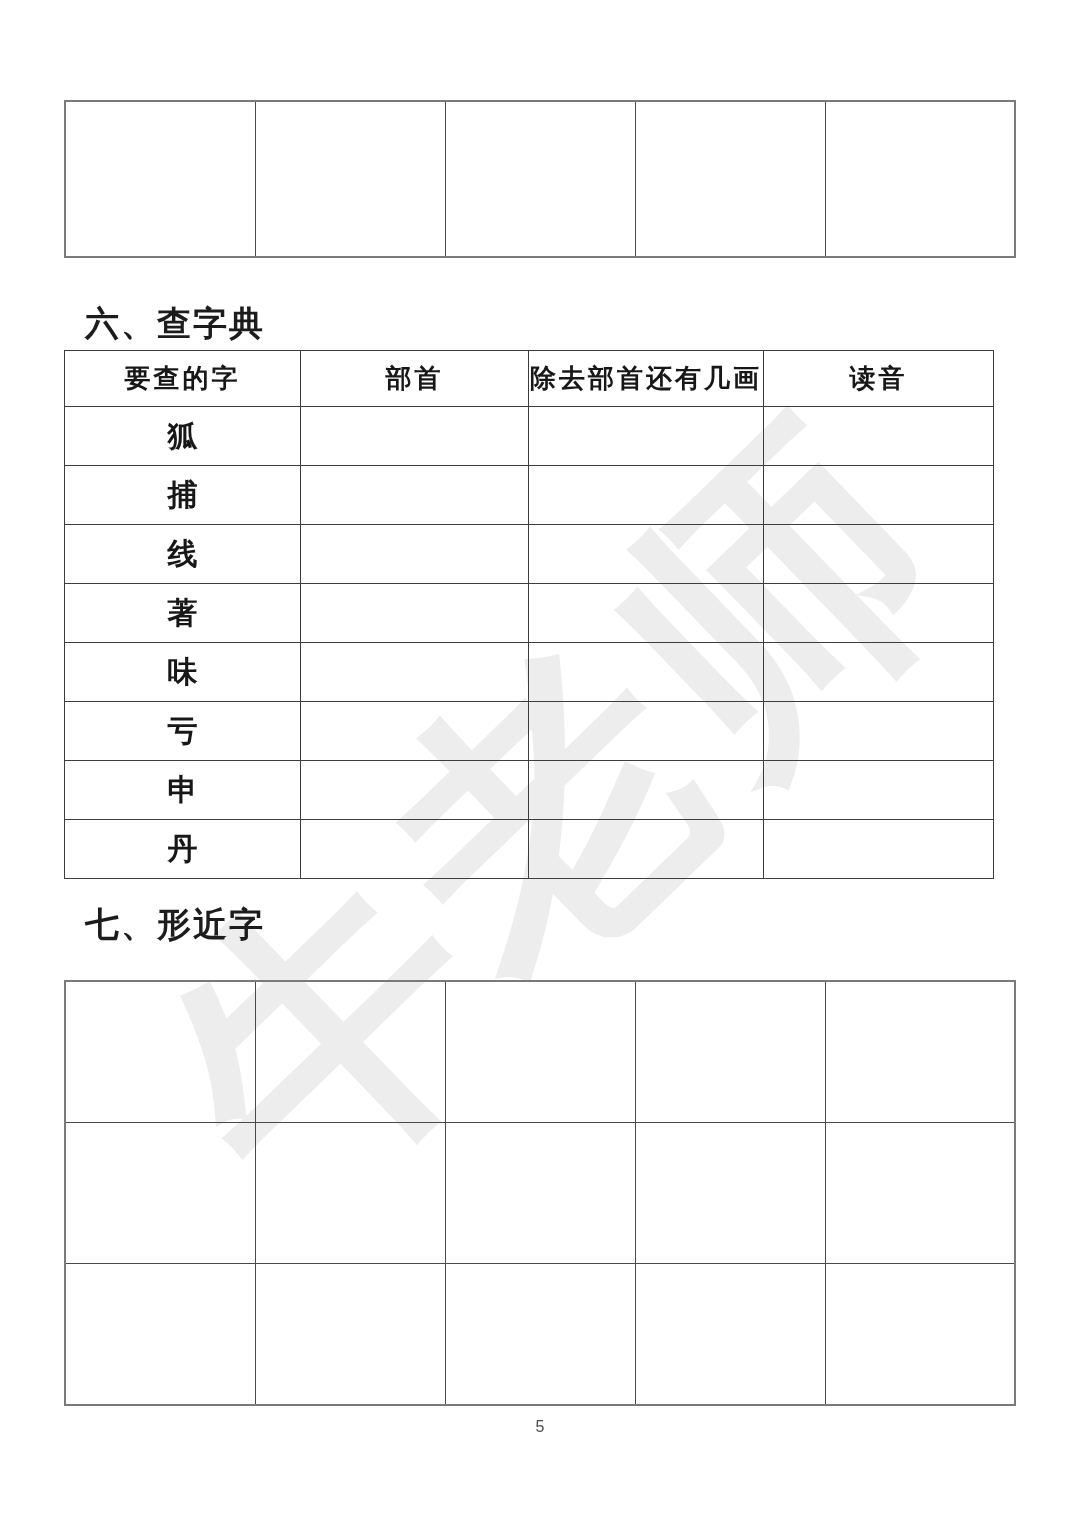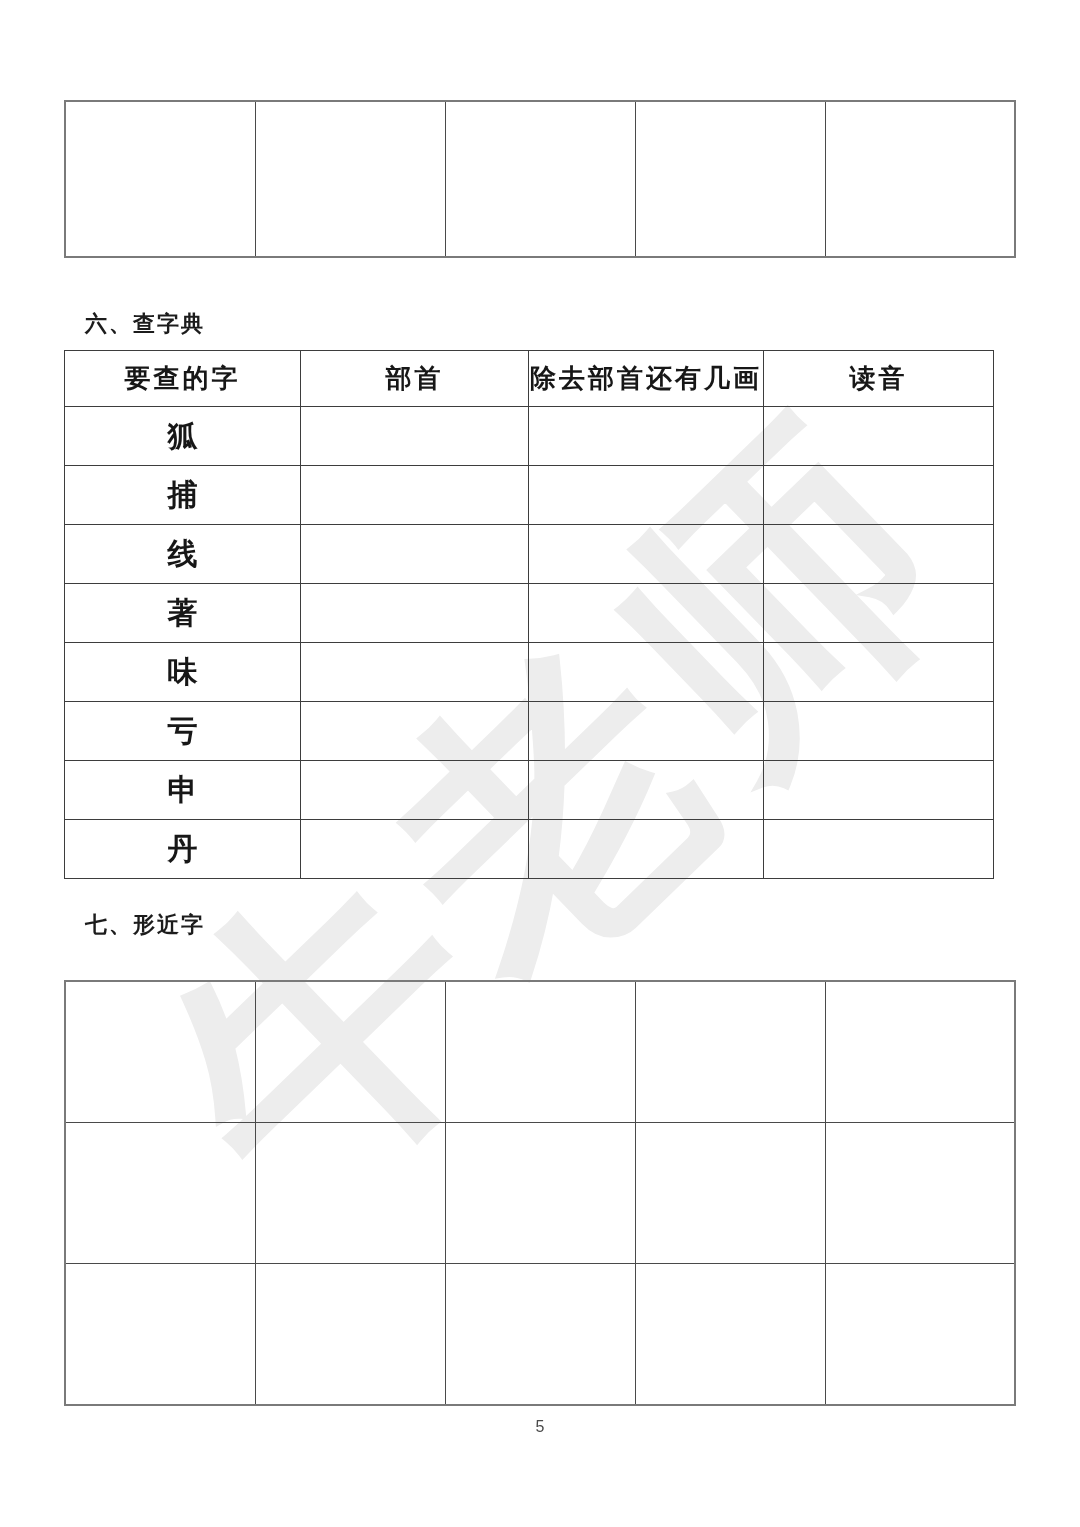--- a/index.html
+++ b/index.html
@@ -39,21 +39,21 @@
   #top-table {
     position: absolute; left: 64px; top: 100px;
     width: 952px; z-index: 1;
     border: 2px solid #7a7a7a;
   }
   #top-table td { border: 1.5px solid #4a4a4a; height: 154px; }
 
   
   .section-title {
     position: absolute; left: 85px;
-    font-size: 22px; line-height: 34px;
+    font-size: 34px; line-height: 34px;
     font-weight: bold; color: #1c1c1c;
     letter-spacing: 2px; z-index: 1;
   }
   #title-six { top: 307px; }
   #title-seven { top: 908px; }
 
   
   #dict-table {
     position: absolute; left: 64px; top: 350px;
     width: 929px; z-index: 1;

